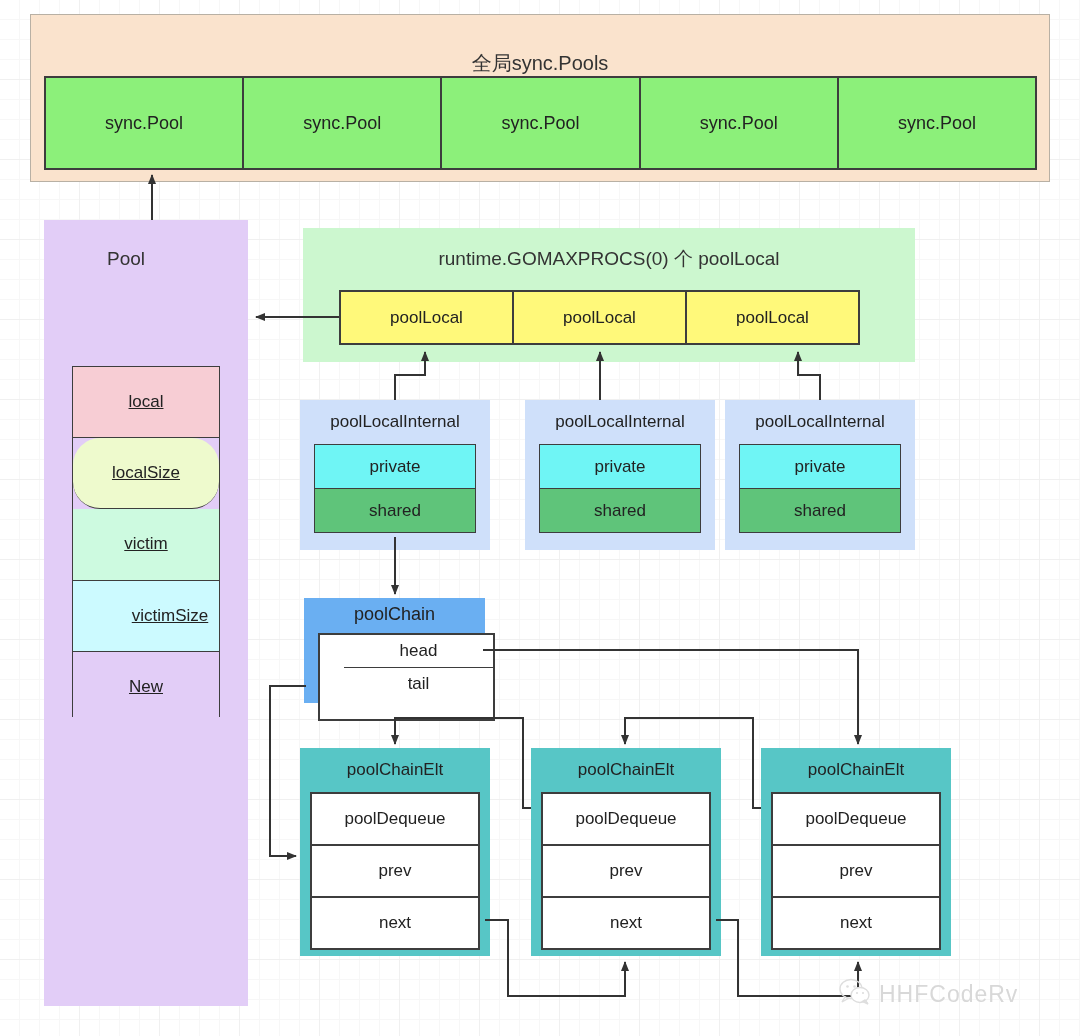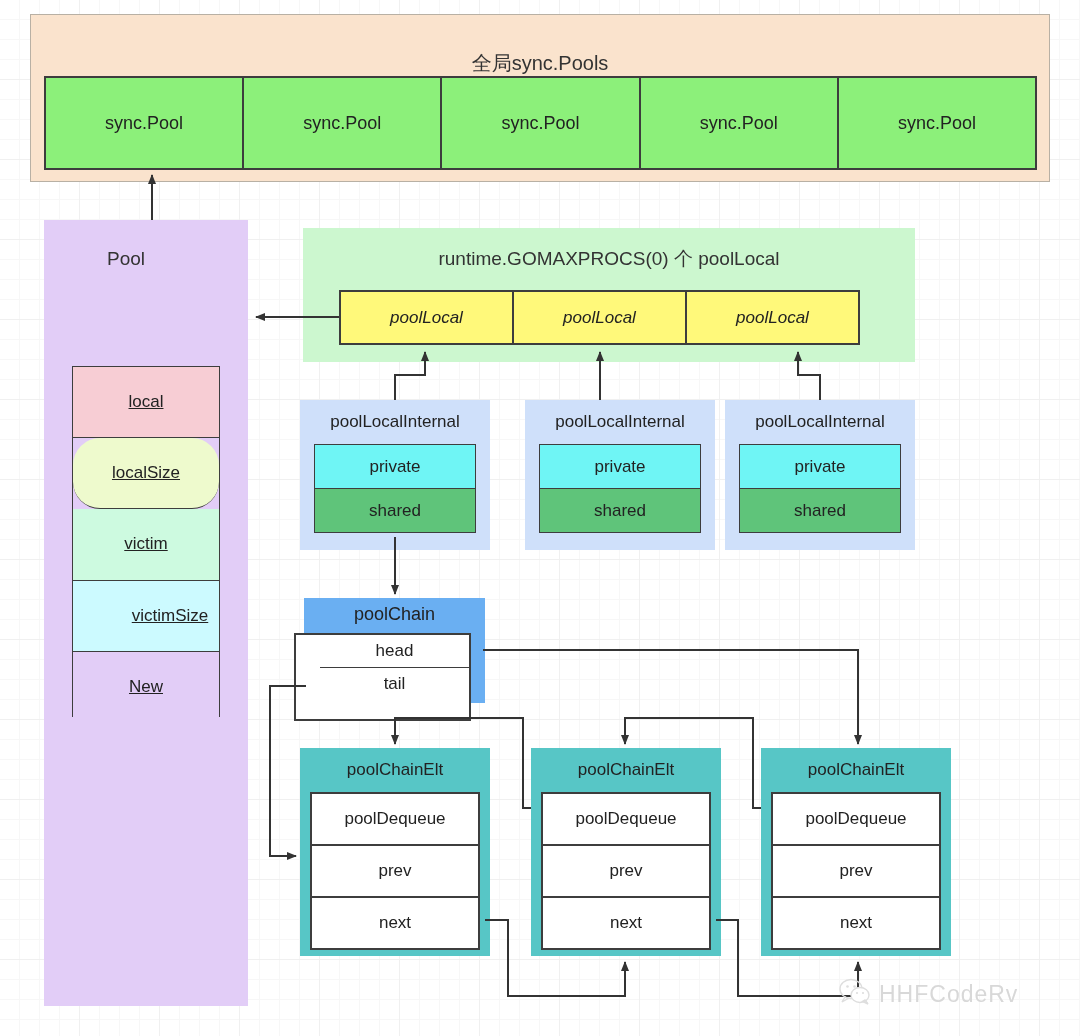--- a/index.html
+++ b/index.html
@@ -75,21 +75,21 @@
   #localBandTitle{
     left:303px;top:244px;width:612px;height:30px;font-size:19px;color:#333;
   }
   #localRow{
     left:339px;top:290px;width:521px;height:55px;
     border:2px solid #3d3d3d;display:flex;background:#fff97a;
   }
   #localRow .cell{
     flex:1;border-right:2px solid #3d3d3d;
     display:flex;align-items:center;justify-content:center;
-    font-size:17px;color:#222;background:#fff97a;font-style:italic;
+    font-size:17px;color:#222;background:#fff97a;
   }
   #localRow .cell:last-child{border-right:none;}
 
   
   .pli{
     top:400px;width:190px;height:150px;background:#cfe0fa;
   }
   .pli .hd{
     height:44px;display:flex;align-items:center;justify-content:center;
     font-size:17px;color:#222;
@@ -104,21 +104,21 @@
   .r-private{background:#6ff5f5;border-bottom:1px solid #3d3d3d;}
   .r-shared{background:#5fc47a;}
 
   
   #chainBox{left:304px;top:598px;width:181px;height:105px;background:#6aaff2;}
   #chainHd{
     left:304px;top:598px;width:181px;height:32px;
     font-size:18px;color:#222;
   }
   #chainRows{
-    left:294px;top:633px;width:177px;height:88px;border:2px solid #3d3d3d;background:#fff;padding-left:24px;
+    left:318px;top:633px;width:177px;height:88px;border:2px solid #3d3d3d;background:#fff;padding-left:24px;
   }
   #chainRows .r{
     height:32px;display:flex;align-items:center;justify-content:center;
     font-size:17px;color:#222;border-bottom:1px solid #3d3d3d;background:#fff;
   }
   #chainRows .r:last-child{border-bottom:none;}
 
   
   .pce{top:748px;width:190px;height:208px;background:#57c6c6;}
   .pce .hd{

